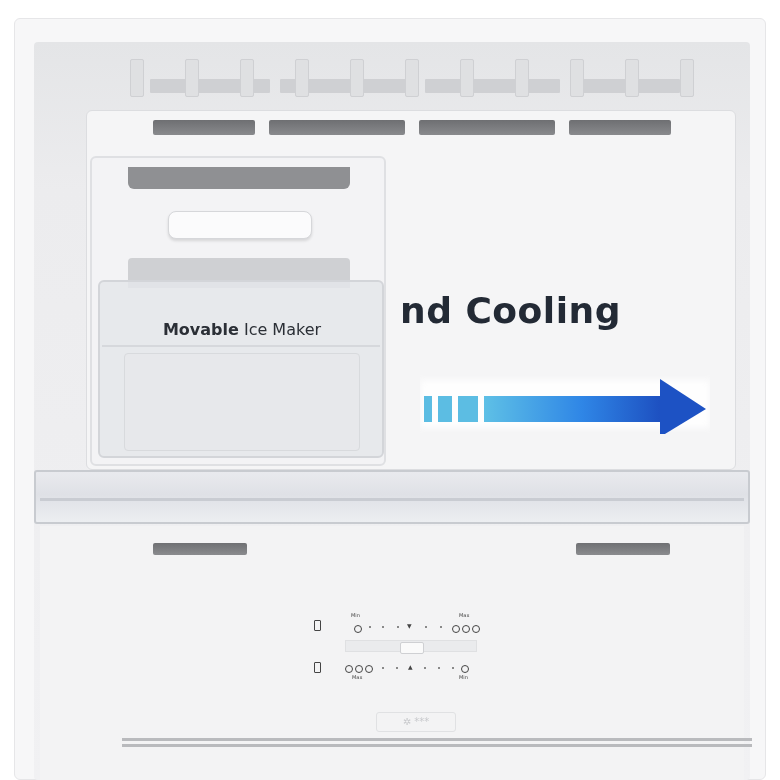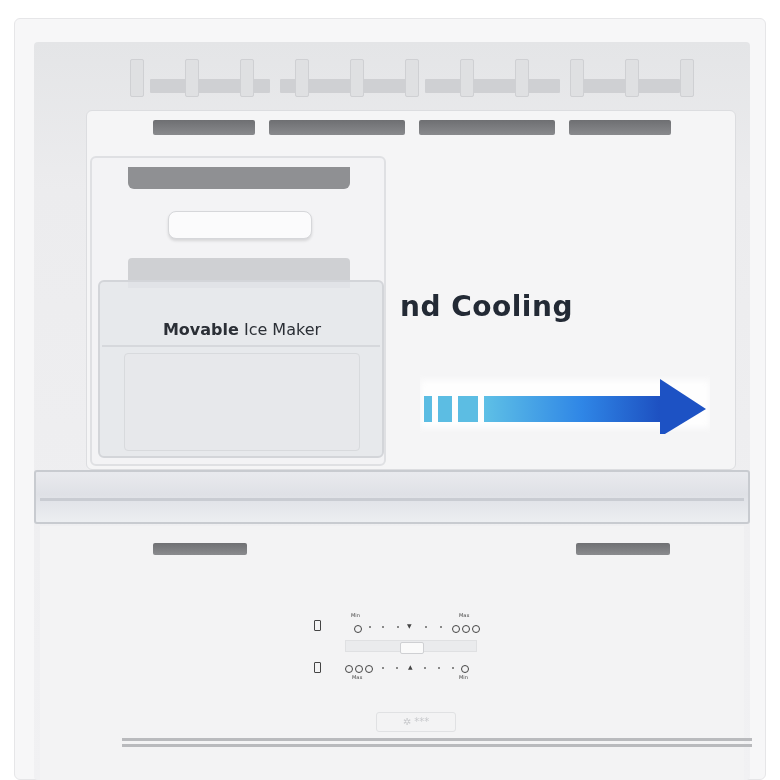--- a/index.html
+++ b/index.html
@@ -14,21 +14,21 @@
   .vent { position:absolute; height:15px; background:linear-gradient(#6e6f72,#898a8d); border-radius:2px; }
   .icemaker { left:90px; top:156px; width:296px; height:310px; background:#f3f3f5; border:2px solid #dfe0e3; border-radius:6px; box-sizing:border-box; }
   .im-slot { left:128px; top:167px; width:222px; height:22px; background:#8f9093; border-radius:0 0 6px 6px; }
   .im-handle { left:168px; top:211px; width:142px; height:26px; background:#fbfbfc; border:1px solid #d6d7da; border-radius:8px; box-shadow:0 2px 3px rgba(0,0,0,0.12); }
   .im-tray { left:128px; top:258px; width:222px; height:30px; background:#cfd0d3; border-radius:4px 4px 0 0; }
   .im-bin { left:98px; top:280px; width:286px; height:178px; background:rgba(228,230,234,0.85); border:2px solid #d3d5d9; border-radius:6px; box-sizing:border-box; }
   .im-bin-inner { left:124px; top:353px; width:234px; height:96px; background:#e7e8eb; border:1px solid #d8dadd; border-radius:4px; }
   .im-line { left:102px; top:345px; width:278px; height:2px; background:#d6d8dc; }
   .im-label { left:100px; top:320px; width:284px; text-align:center; font-size:16px; color:#2b2f36; }
   .im-label b { font-weight:bold; }
-  .cooling { left:400px; top:290px; font-size:28px; font-weight:bold; color:#232a35; letter-spacing:0.5px; }
+  .cooling { left:400px; top:290px; font-size:36px; font-weight:bold; color:#232a35; letter-spacing:0.5px; }
   .arrow { left:420px; top:374px; width:290px; height:60px; }
   .shelf { left:34px; top:470px; width:716px; height:54px; background:linear-gradient(180deg,#e9eaee 0%,#dfe1e6 45%,#eceef1 100%); border:2px solid #c8cbd0; border-radius:3px; box-sizing:border-box; }
   .shelf-lip { left:40px; top:498px; width:704px; height:3px; background:#c9ccd2; }
   .lower { left:40px; top:526px; width:704px; height:254px; background:#f3f3f4; }
   .lvent { position:absolute; top:543px; width:94px; height:12px; background:linear-gradient(#6f7073,#8a8b8e); border-radius:2px; }
   .ctrl { left:300px; top:600px; width:200px; height:90px; }
   .ctrl .ico { position:absolute; width:7px; height:11px; border:1px solid #444; border-radius:1px; box-sizing:border-box; }
   .ctrl .dot { position:absolute; width:2px; height:2px; background:#666; border-radius:1px; }
   .ctrl .lbl { position:absolute; font-size:5px; color:#444; }
   .ctrl .slider { position:absolute; left:45px; top:40px; width:132px; height:12px; background:#eaebed; border:1px solid #dfe0e2; box-sizing:border-box; }

